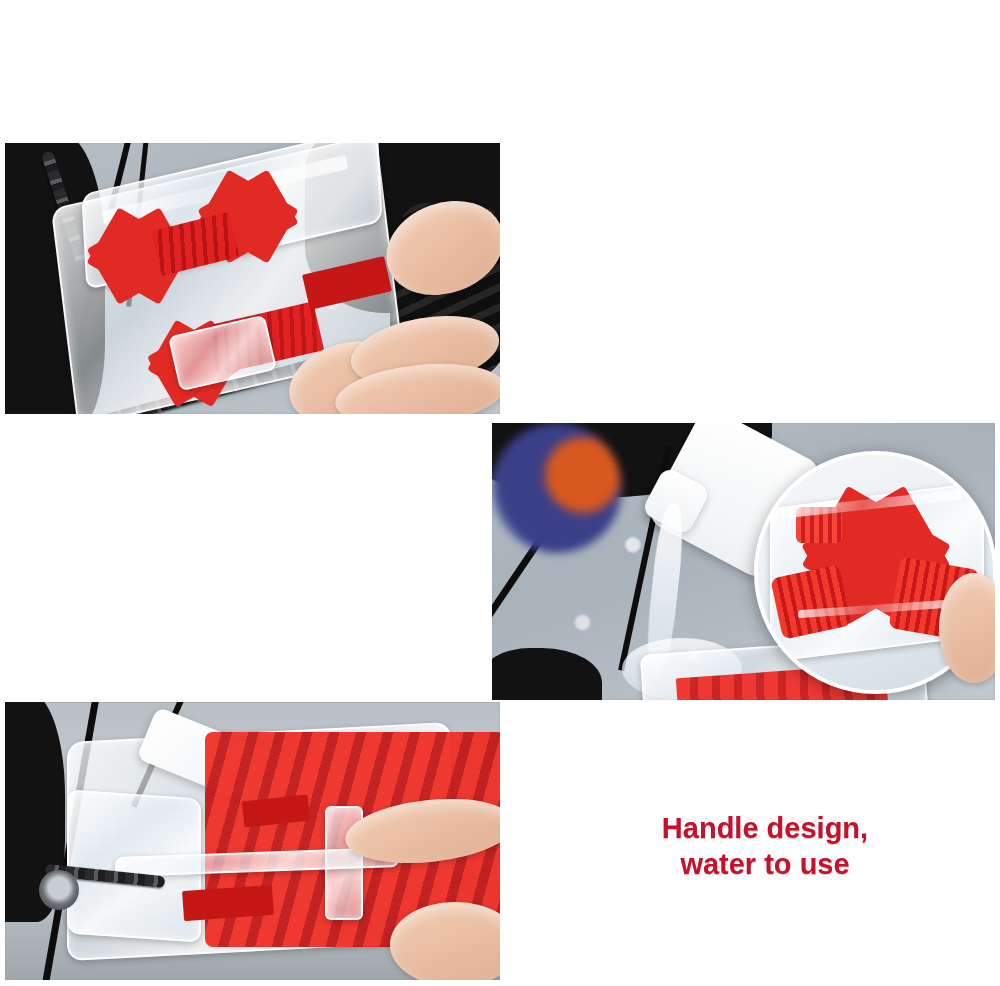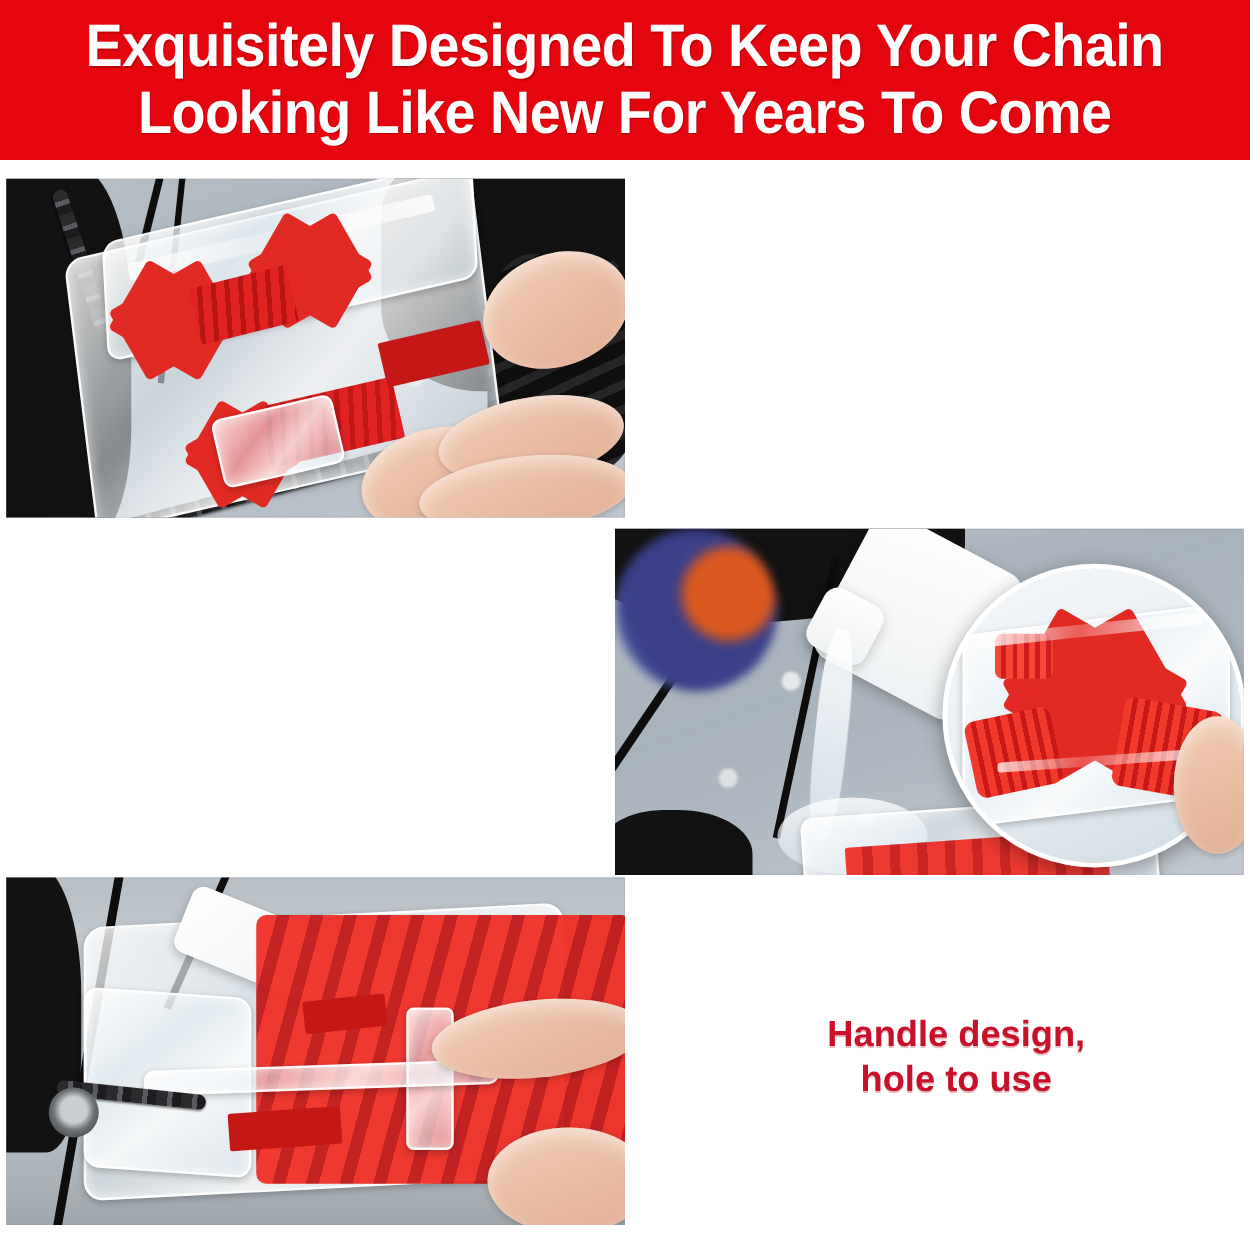--- a/index.html
+++ b/index.html
@@ -117,24 +117,20 @@
   }
   #caption1{left:540px;top:245px;width:420px;}
   #caption2{left:70px; top:525px;width:350px;}
   #caption3{left:600px;top:810px;width:330px;}
 </style>
 </head>
 <body>
 
 <div class="page">
 
-  <div class="banner">
-    <div class="banner-line l1">Exquisitely Designed To Keep Your Chain</div>
-    <div class="banner-line l2">Looking Like New For Years To Come</div>
-  </div>
 
   <div class="photo" id="photo1">
     <div class="ph-layer bg-gravel"></div>
 
     <div class="tyre" style="left:-10px;top:-10px;width:110px;height:300px;border-radius:0 40% 30% 0;"></div>
     <div class="spoke" style="left:95px;top:-6px;width:6px;height:210px;transform:rotate(14deg);"></div>
     <div class="spoke" style="left:130px;top:-6px;width:5px;height:170px;transform:rotate(6deg);"></div>
 
     <div class="tyre" style="left:300px;top:-20px;width:230px;height:190px;border-radius:25% 0 0 35%;"></div>
     <div class="tyre" style="left:385px;top:60px;width:120px;height:175px;border-radius:30%;
@@ -228,15 +224,15 @@
 
     <div class="chain" style="left:40px;top:168px;width:120px;transform:rotate(6deg);"></div>
     <div class="spoke" style="left:34px;top:168px;width:40px;height:40px;border-radius:50%;
                 background:radial-gradient(circle at 50% 45%,#c9ced2 0 35%,#6d7277 55%,#2e3133 100%);"></div>
 
     <div class="finger" style="left:340px;top:98px;width:170px;height:62px;transform:rotate(-6deg);"></div>
     <div class="finger" style="left:385px;top:200px;width:130px;height:85px;"></div>
   </div>
 
   <div class="caption" id="caption3">Handle design,
-hole to use</div>
+water to use</div>
 
 </div>
 
 </body></html>

